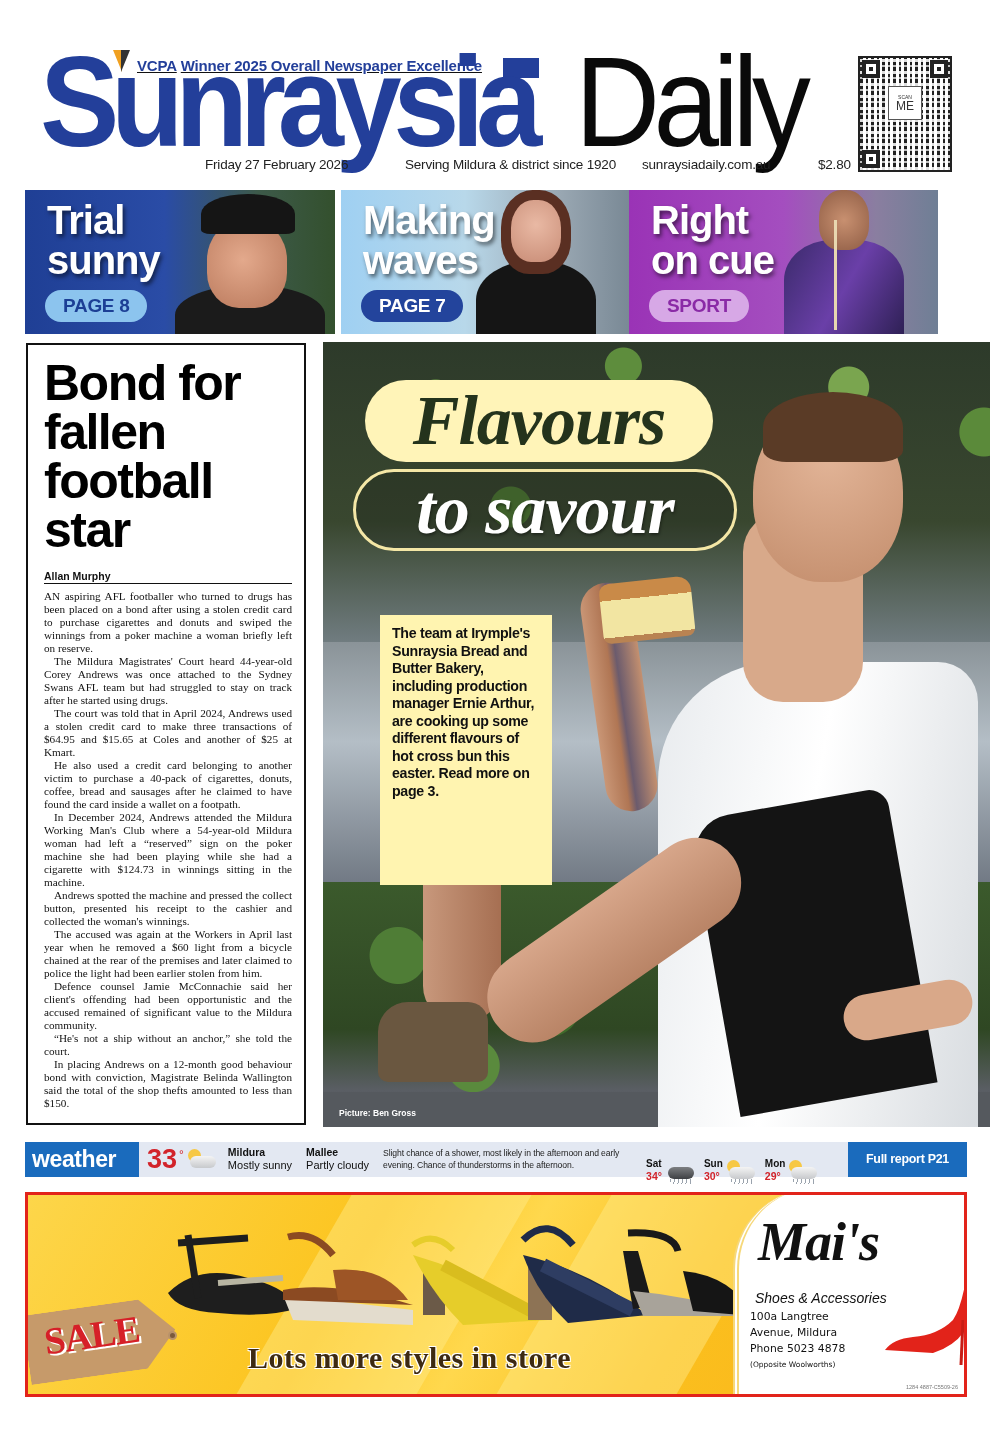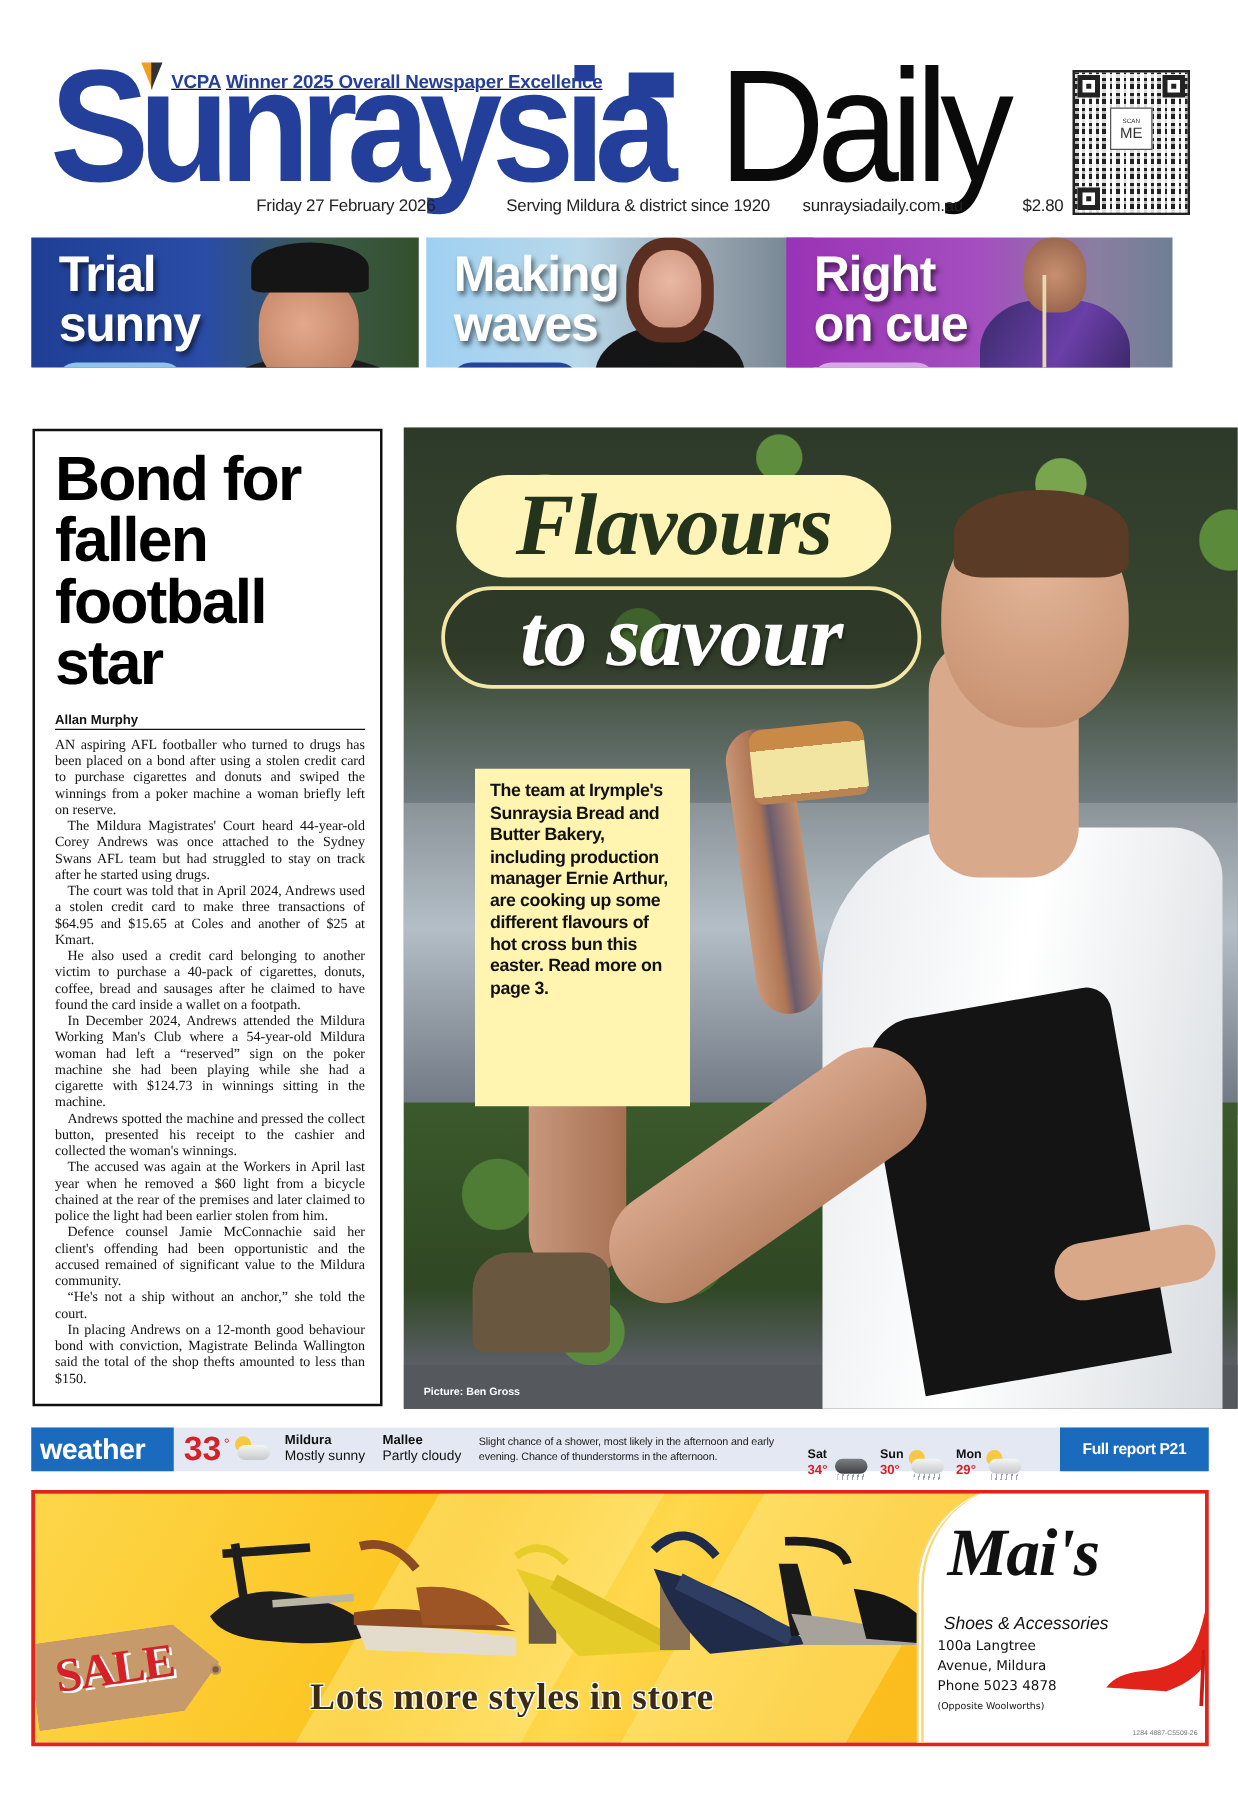--- a/index.html
+++ b/index.html
@@ -22,21 +22,21 @@
     repeating-linear-gradient(90deg, #222 0 3px, #fff 3px 6px, #222 6px 8px, #fff 8px 11px),
     #fff; border: 2px solid #222; }
   .qr:before { content: ""; position: absolute; inset: 0; background: repeating-linear-gradient(0deg, rgba(255,255,255,0.85) 0 3px, transparent 3px 7px, rgba(255,255,255,0.7) 7px 9px, transparent 9px 12px); }
   .qr-corner { position: absolute; width: 18px; height: 18px; border: 4px solid #222; background: #fff; z-index: 2; }
   .qr-corner:after { content: ""; position: absolute; left: 3px; top: 3px; width: 4px; height: 4px; background: #222; }
   .qr-center { position: absolute; left: 28px; top: 28px; width: 34px; height: 34px; background: #fff; z-index: 3; border: 1px solid #555; display: flex; flex-direction: column; align-items: center; justify-content: center; }
   .qr-center span { font-size: 5px; color: #333; line-height: 1; }
   .qr-center strong { font-size: 12px; font-weight: 400; color: #333; line-height: 1; }
 
   
-  .promo { position: absolute; top: 190px; height: 104px; overflow: hidden; text-decoration: underline; }
+  .promo { position: absolute; top: 190px; height: 144px; overflow: hidden; text-decoration: underline; }
   .promo-title { position: absolute; left: 22px; top: 10px; font-family: "Liberation Sans", sans-serif; font-weight: 700; font-size: 40px; line-height: 40px; color: #fff; letter-spacing: -1px; text-shadow: 2px 3px 4px rgba(0,0,0,0.55); z-index: 3; }
   .promo-pill { position: absolute; left: 20px; top: 100px; height: 32px; padding: 0 18px; border-radius: 16px; font-family: "Liberation Sans", sans-serif; font-weight: 700; font-size: 19px; line-height: 32px; z-index: 3; letter-spacing: -0.3px; }
   .promo-photo { position: absolute; top: 0; height: 144px; z-index: 1; }
   .head { position: absolute; border-radius: 45% 45% 40% 40%; }
   .body-shape { position: absolute; border-radius: 50% 50% 0 0; }
 
   
   .lead-box { position: absolute; left: 26px; top: 343px; width: 280px; height: 782px; border: 2px solid #111; }
   .headline { position: absolute; left: 16px; top: 14px; width: 260px; font-family: "Liberation Sans", sans-serif; font-weight: 700; font-size: 50px; line-height: 49px; letter-spacing: -1.5px; color: #000; }
   .byline { position: absolute; left: 16px; top: 225px; width: 248px; font-size: 10.5px; font-weight: 700; border-bottom: 1.5px solid #111; padding-bottom: 1px; }

